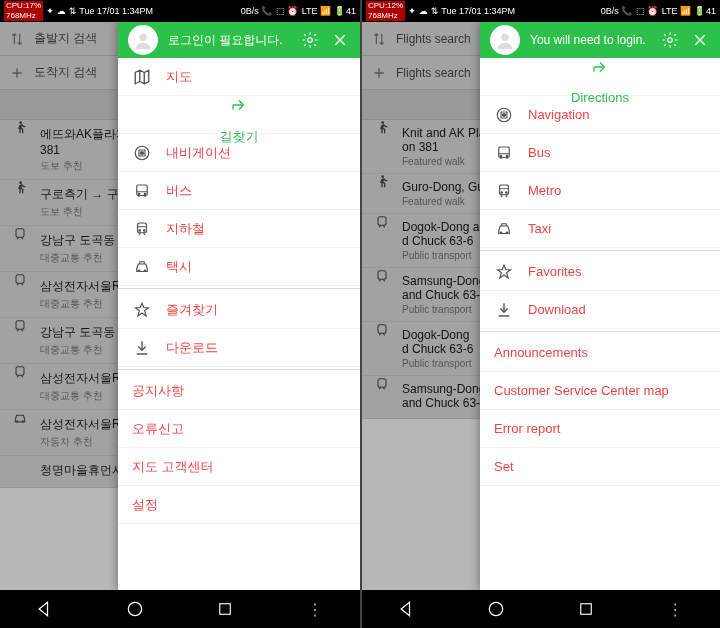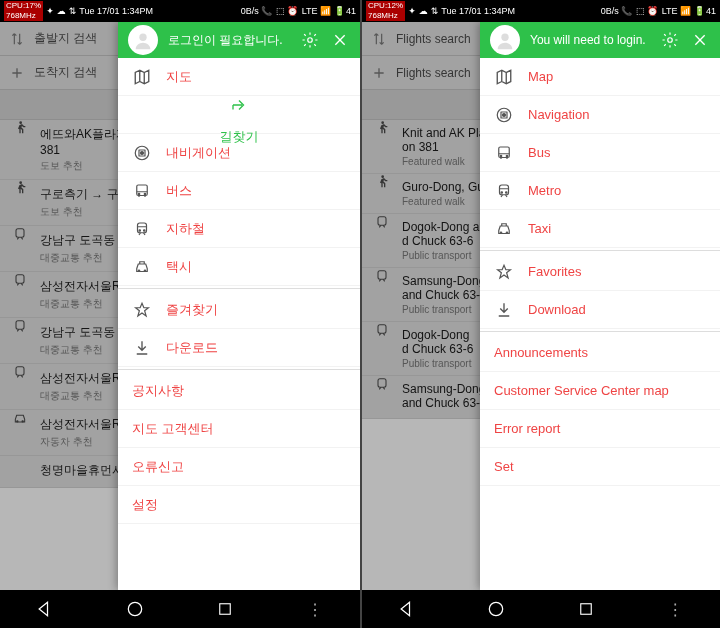--- a/index.html
+++ b/index.html
@@ -280,24 +280,24 @@
               </svg>
             </span>
       <span>다운로드</span>
     </div>
         <div class="menu-divider"></div>
 
     <div class="menu-item noicon">
       <span>공지사항</span>
     </div>
     <div class="menu-item noicon">
+      <span>오류신고</span>
+    </div>
+    <div class="menu-item noicon">
       <span>지도 고객센터</span>
-    </div>
-    <div class="menu-item noicon">
-      <span>오류신고</span>
     </div>
     <div class="menu-item noicon">
       <span>설정</span>
     </div>
       </div>
     </div>
 
     <div class="navbar">
       <div class="nav-btn">
           <svg width="20" height="20" viewBox="0 0 24 24">
@@ -444,27 +444,27 @@
             </svg>
           </div>
         <div class="header-icon">
             <svg viewBox="0 0 24 24" width="16" height="16" stroke="#fff" stroke-width="2">
               <path d="M5 5l14 14M19 5L5 19"></path>
             </svg>
           </div>
       </div>
       <div class="drawer-body">
 
-    <div class="menu-item ">
+    <div class="menu-item active">
       <span class="menu-icon">
               <svg viewBox="0 0 24 24" width="18" height="18" fill="none" stroke="currentColor" stroke-width="1.8">
-                <path d="M9 3l-6 3v15l6-3 6 3 6-3V3l-6 3-6-3zM9 3v15M15 6v15"></path>
-              </svg>
-            </span>
-      <span>Map</span>
+                <path d="M4 12h12M12 6l6 6-6 6M4 12v6"></path>
+              </svg>
+            </span>
+      <span>Directions</span>
     </div>
     <div class="menu-item ">
       <span class="menu-icon">
               <svg viewBox="0 0 24 24" width="18" height="18" fill="none" stroke="currentColor" stroke-width="1.6">
                 <circle cx="12" cy="12" r="9"></circle>
                 <circle cx="12" cy="12" r="2" fill="currentColor"></circle>
                 <path d="M8 8h8v8H8z" stroke-linejoin="round"></path>
               </svg>
             </span>
       <span>Navigation</span>

